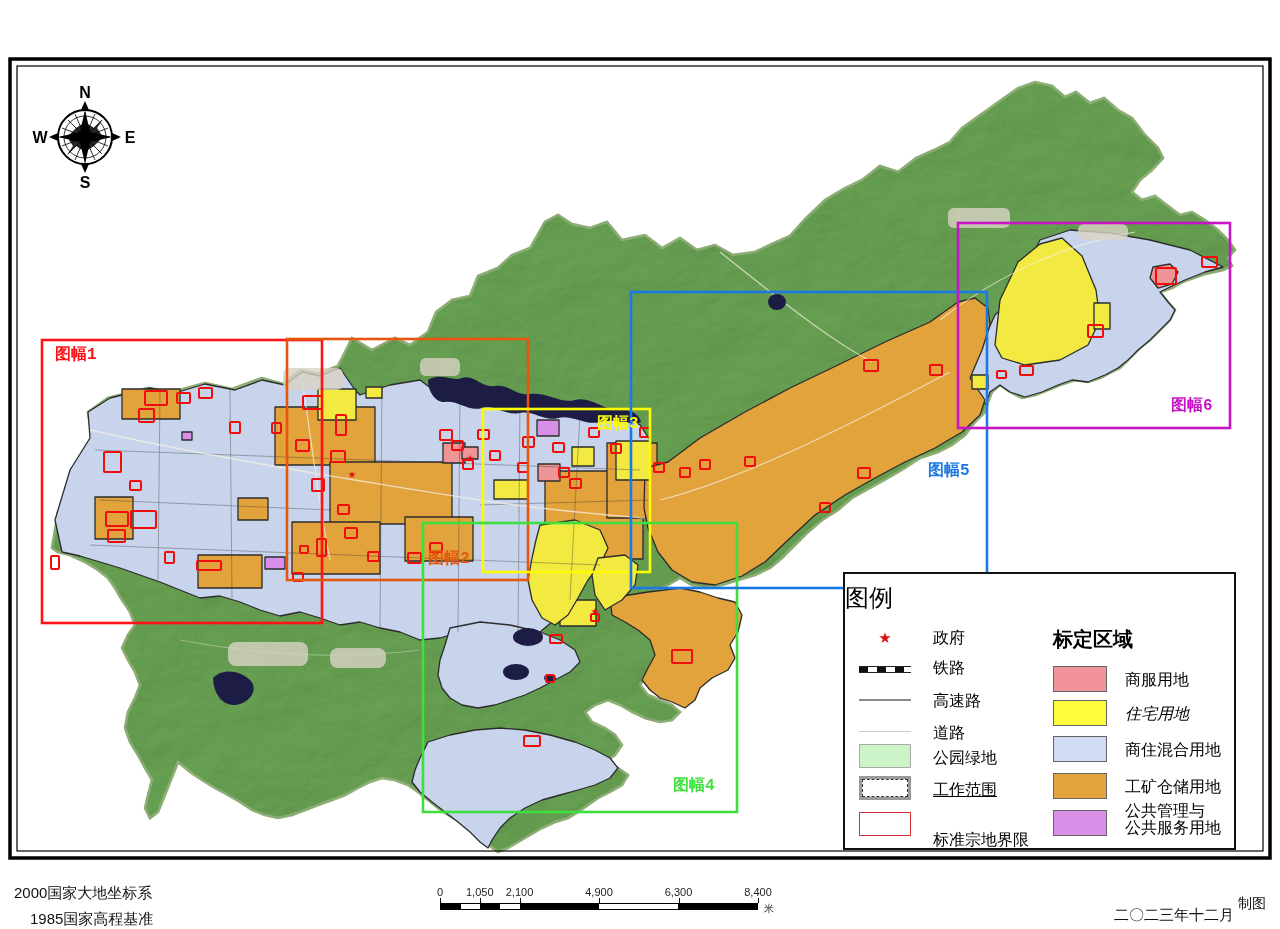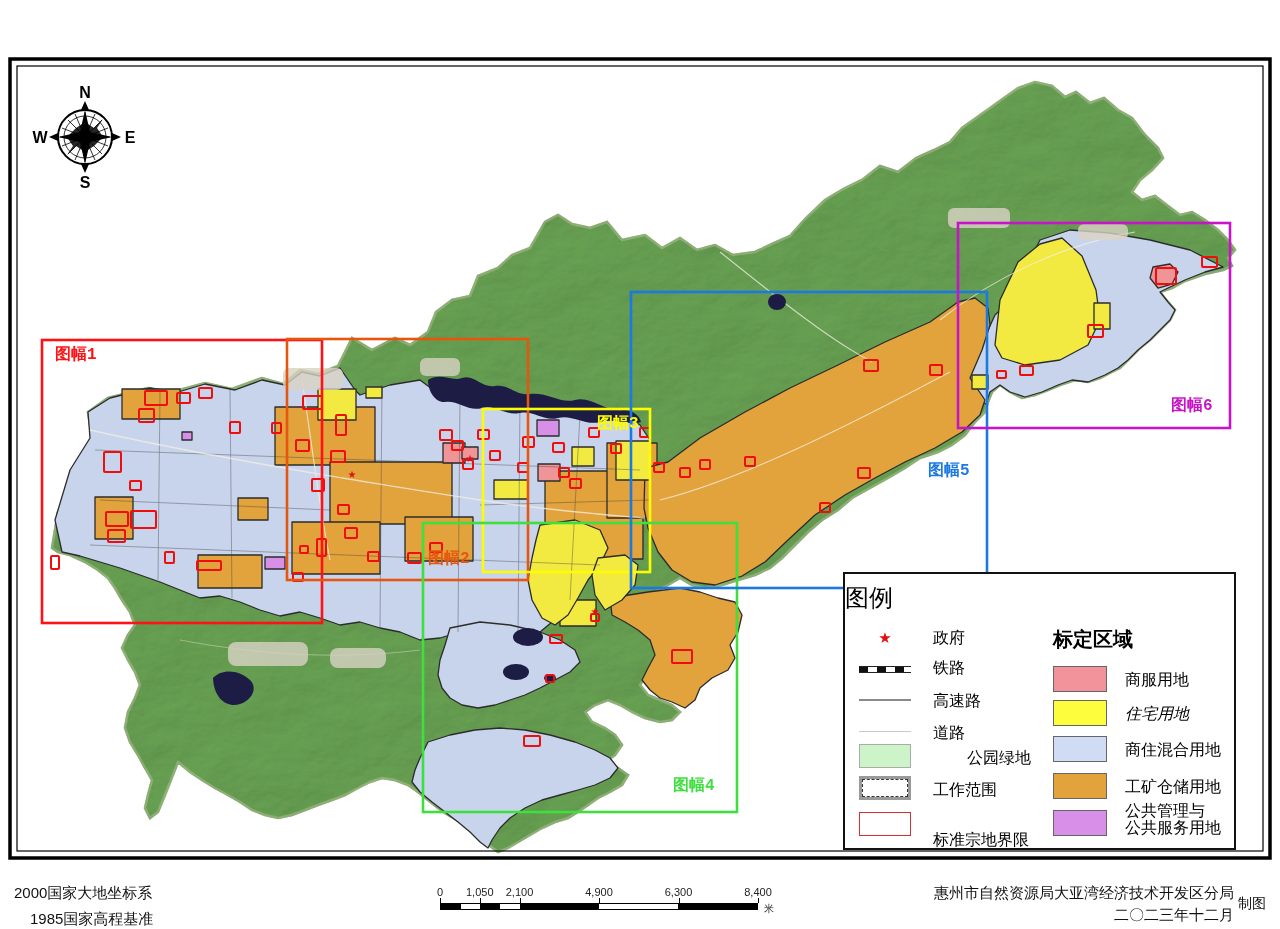--- a/index.html
+++ b/index.html
@@ -270,25 +270,25 @@
     <div class="lg-row" style="top:119px;">
       <div class="lg-sym sym-hwy" style="top:6px;"></div>
       <div class="lg-label" style="top:-2px;">高速路</div>
     </div>
     <div class="lg-row" style="top:150px;">
       <div class="lg-sym sym-road" style="top:7px;"></div>
       <div class="lg-label" style="top:-1px;">道路</div>
     </div>
     <div class="lg-row" style="top:170px;">
       <div class="lg-sym sym-box sym-park" id="park-swatch" style="background: rgb(205, 243, 201);"></div>
-      <div class="lg-label" style="top:4px;margin-left:34px;">公园绿地</div>
+      <div class="lg-label" style="top:4px;">公园绿地</div>
     </div>
     <div class="lg-row" style="top:202px;">
       <div class="lg-sym sym-box sym-work"></div>
-      <div class="lg-label" style="top:4px;">工作范围</div>
+      <div class="lg-label" style="top:4px;text-decoration:underline;">工作范围</div>
     </div>
     <div class="lg-row" style="top:238px;">
       <div class="lg-sym sym-box sym-parcel"></div>
       <div class="lg-label" style="top:11px;margin-top:7px;">标准宗地界限</div>
     </div>
 
     <div id="zone-header">标定区域</div>
     <div class="zone-sw" style="top: 92px; background: rgb(242, 147, 155);"></div>
     <div class="zone-lb" style="top:97px;">商服用地</div>
     <div class="zone-sw" style="top: 126px; background: rgb(253, 253, 61);"></div>
@@ -318,16 +318,15 @@
         <div class="sb-tick" style="left: 238.5px;"></div>
         <span class="sb-num" style="left: 318px;">8,400</span>
         <div class="sb-tick" style="left: 318px;"></div>
       </div>
     <div id="sb-bar"></div>
     <div id="sb-unit">米</div>
   </div>
 
   <div class="foot" id="datum1">2000国家大地坐标系</div>
   <div class="foot" id="datum2">1985国家高程基准</div>
-  <div class="foot" id="org-line">惠州市自然资源局大亚湾经济技术开发区分局</div>
   <div class="foot" id="date-line">二〇二三年十二月</div>
   <div class="foot" id="credit">制图</div>
 </div>
 
 </body></html>

